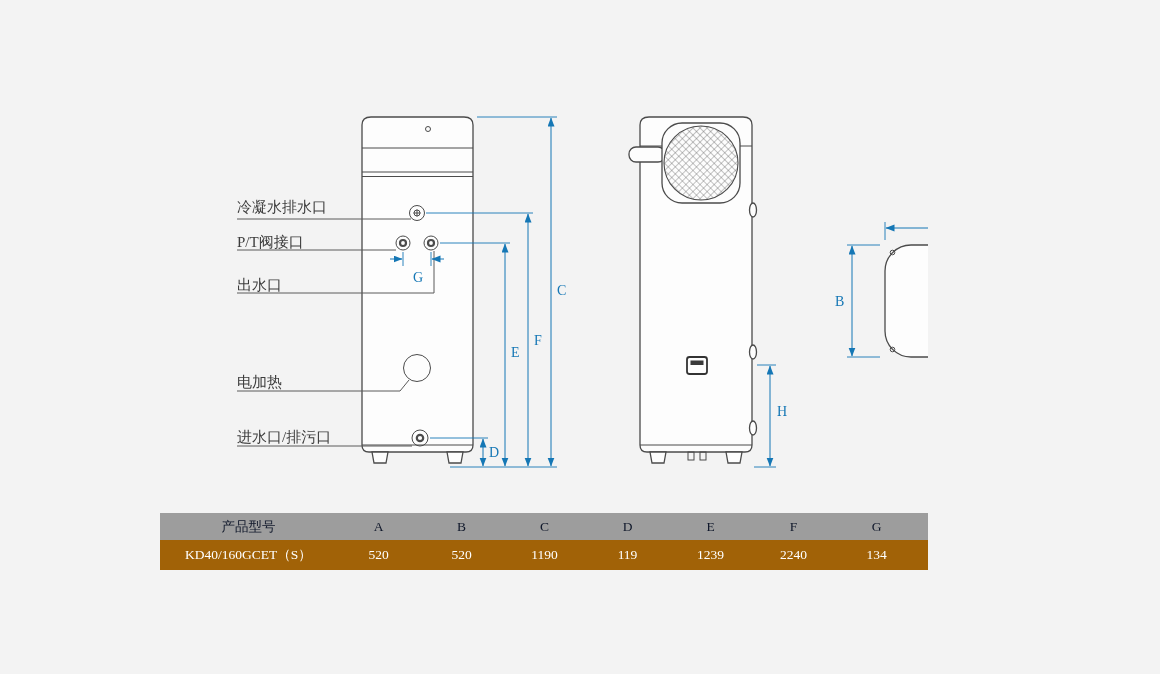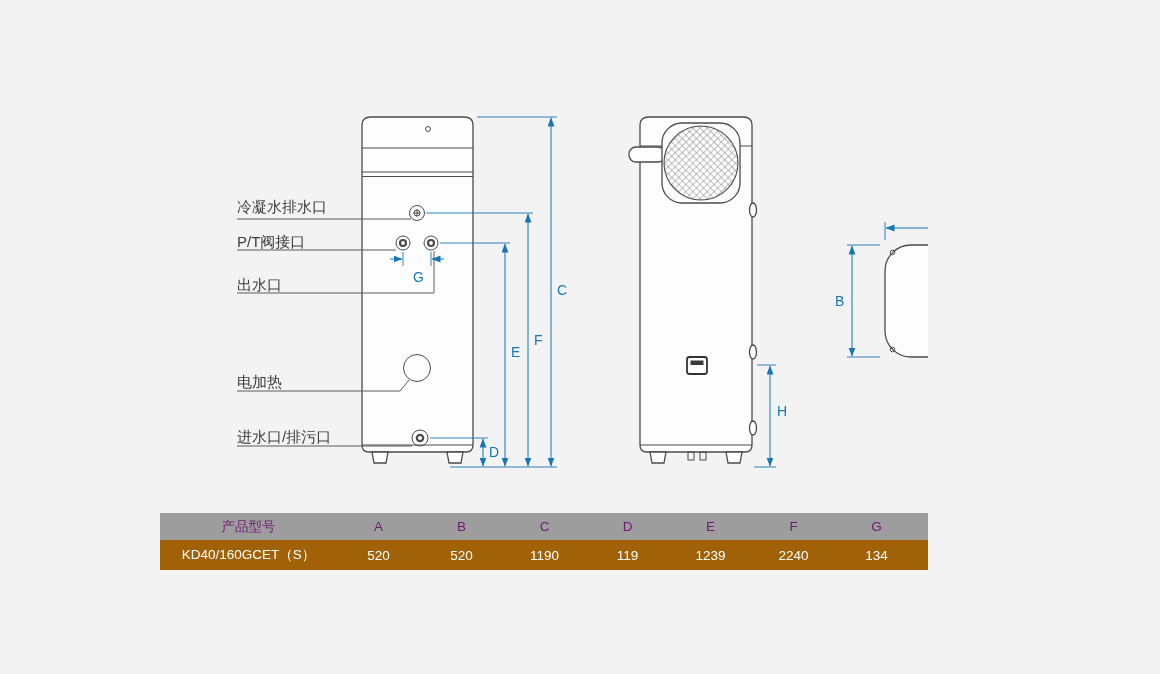--- a/index.html
+++ b/index.html
@@ -1,18 +1,18 @@
 <!DOCTYPE html>
 <html><head>
 <meta charset="utf-8">
 <style>
   html,body{margin:0;padding:0;background:#f3f3f3;}
   .stage{
     position:relative;width:928px;height:674px;background:#f3f3f3;
-    font-family:Liberation Sans, sans-serif;overflow:hidden;
+    font-family:Liberation Serif, serif;overflow:hidden;
   }
   .stage > svg{position:absolute;left:0;top:0;}
 
   
   .outline{fill:#fdfdfd;stroke:#4b4b4b;stroke-width:1.3;}
   .thin{stroke:#4b4b4b;stroke-width:1;fill:none;}
   .leader{stroke:#5a5a5a;stroke-width:1;fill:none;}
   .dim{stroke:#1577b5;stroke-width:1;fill:none;}
   .ext{stroke:#1577b5;stroke-width:0.9;fill:none;}
   text.port-label{font-size:15px;fill:#3c3c3c;}
@@ -22,21 +22,21 @@
   .spec-table{
     position:absolute;left:160px;top:513px;width:841px;
     border-collapse:collapse;table-layout:fixed;
     font-size:13.5px;color:#454545;
   }
   .spec-table col.c-model{width:177px;}
   .spec-table col.c-dim{width:83px;}
   .spec-table th,.spec-table td{
     padding:0;text-align:center;vertical-align:middle;font-weight:normal;
   }
-  .spec-table thead th{height:27px;background:#9d9d9d;color:#701a75;}
+  .spec-table thead th{height:27px;background:#9d9d9d;color:#0f172a;}
   .spec-table tbody td{height:30px;}
   .spec-table tbody tr.row-light{background:#ffffff;color:#454545;}
   .spec-table tbody tr.row-light td{border-bottom:1px solid #dcdcdc;}
   .spec-table tbody tr.row-dark{background:#a16207;color:#ffffff;}
 </style>
 </head>
 <body>
 
 <div class="stage">
 

